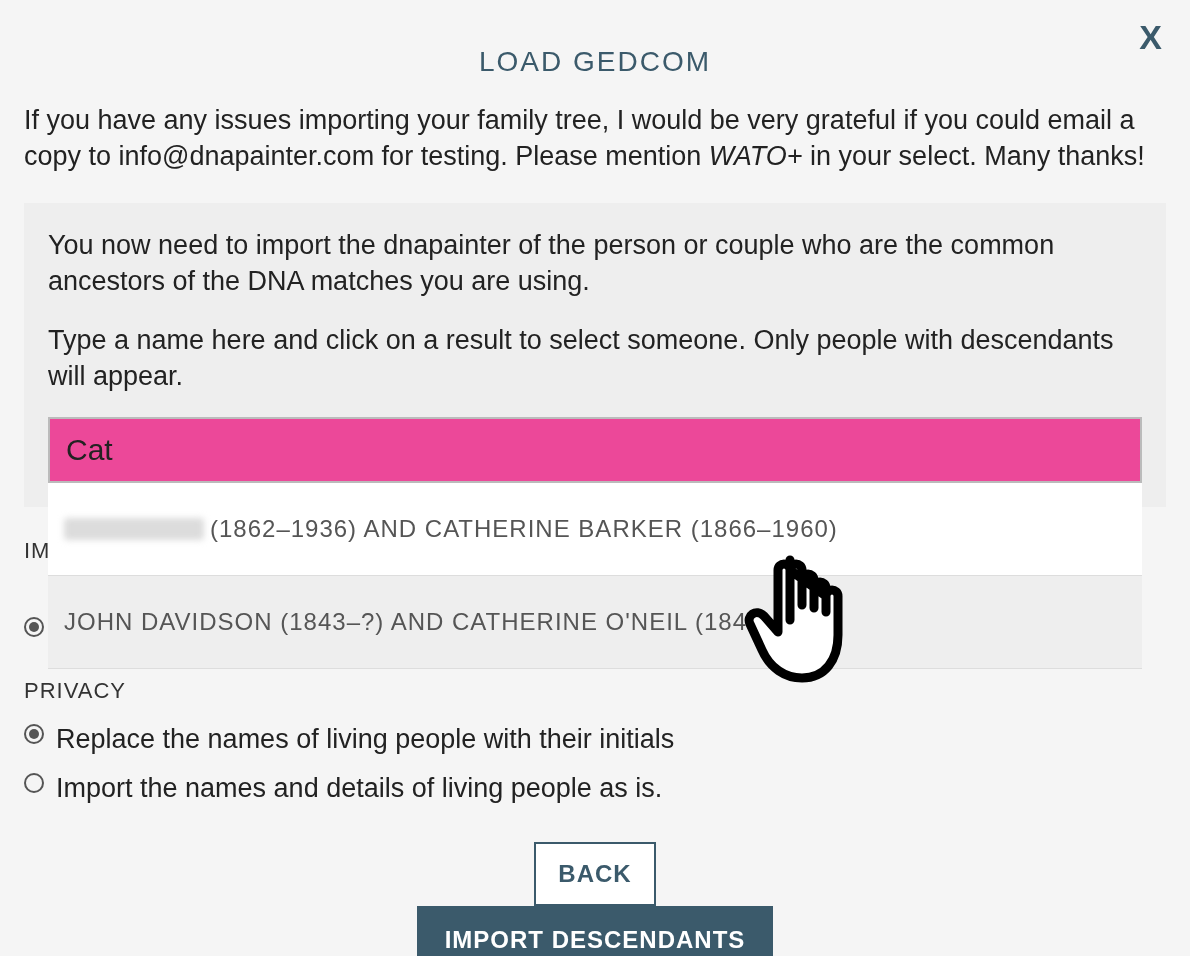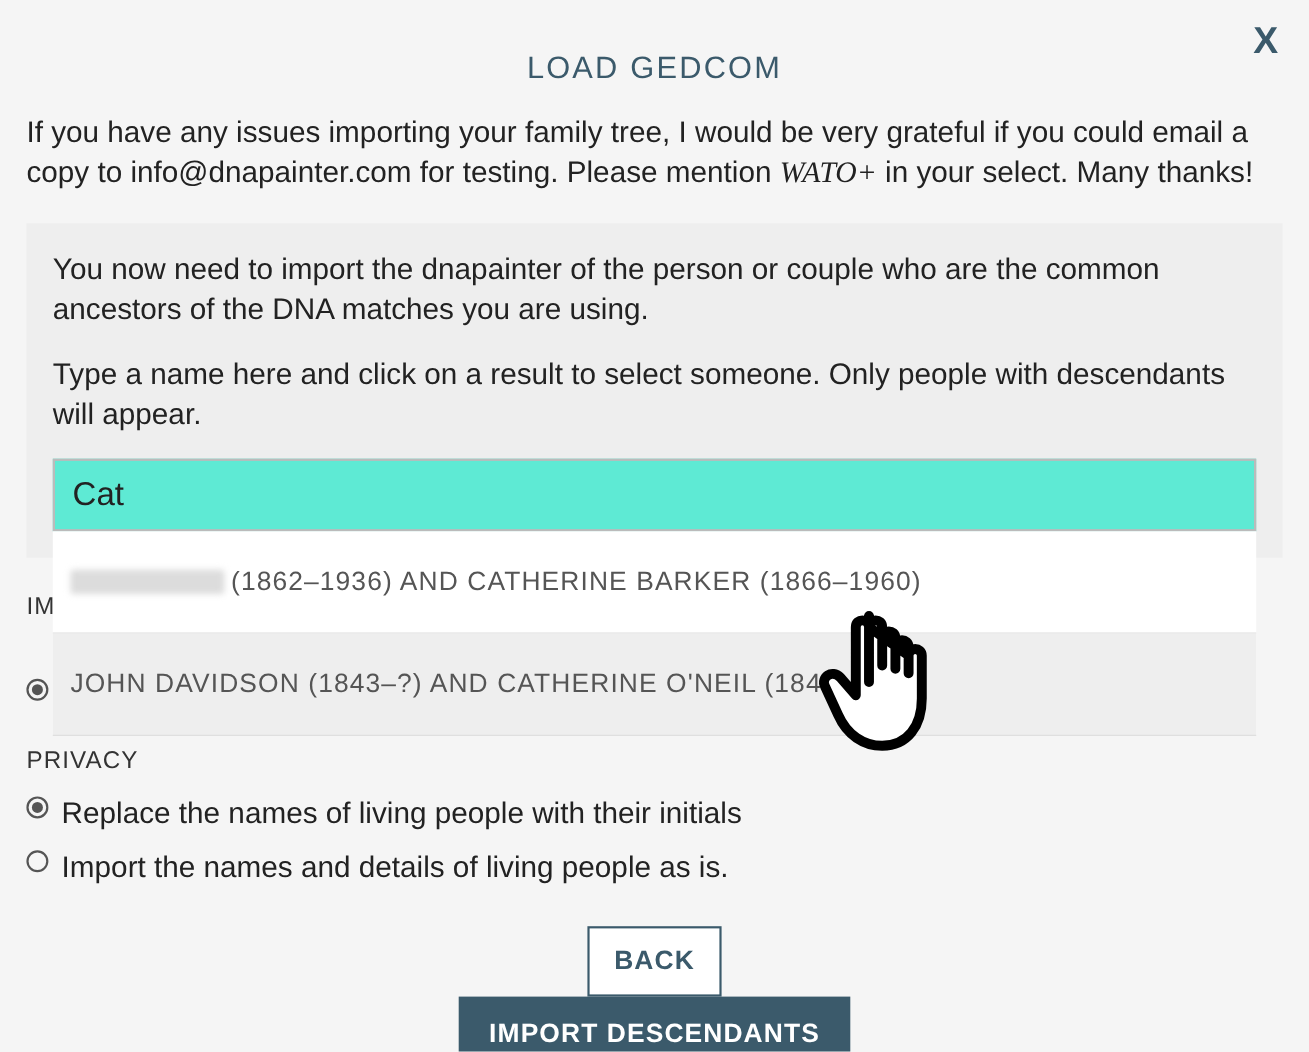--- a/index.html
+++ b/index.html
@@ -39,42 +39,41 @@
       margin-bottom: 24px;
     }
     .intro-text {
       font-size: 27px;
       line-height: 1.35;
       color: #222;
       margin-bottom: 28px;
     }
     .intro-text em {
       font-style: italic;
-      font-family: Liberation Serif, serif;
     }
     .search-panel {
       background: #eeeeee;
       padding: 24px;
       margin-bottom: 0;
     }
     .instruction {
       font-size: 27px;
       line-height: 1.35;
       color: #222;
       margin-bottom: 22px;
     }
     .search-input-wrapper {
       position: relative;
     }
     .search-input {
       width: 100%;
       font-size: 30px;
       padding: 14px 16px;
       border: 2px solid #bbb;
-      background: #5eead4;
+      background: #ec4899;
       color: #222;
       outline: none;
     }
     .dropdown {
       position: absolute;
       top: 100%;
       left: 0;
       right: 0;
       background: #fff;
       border-top: none;

